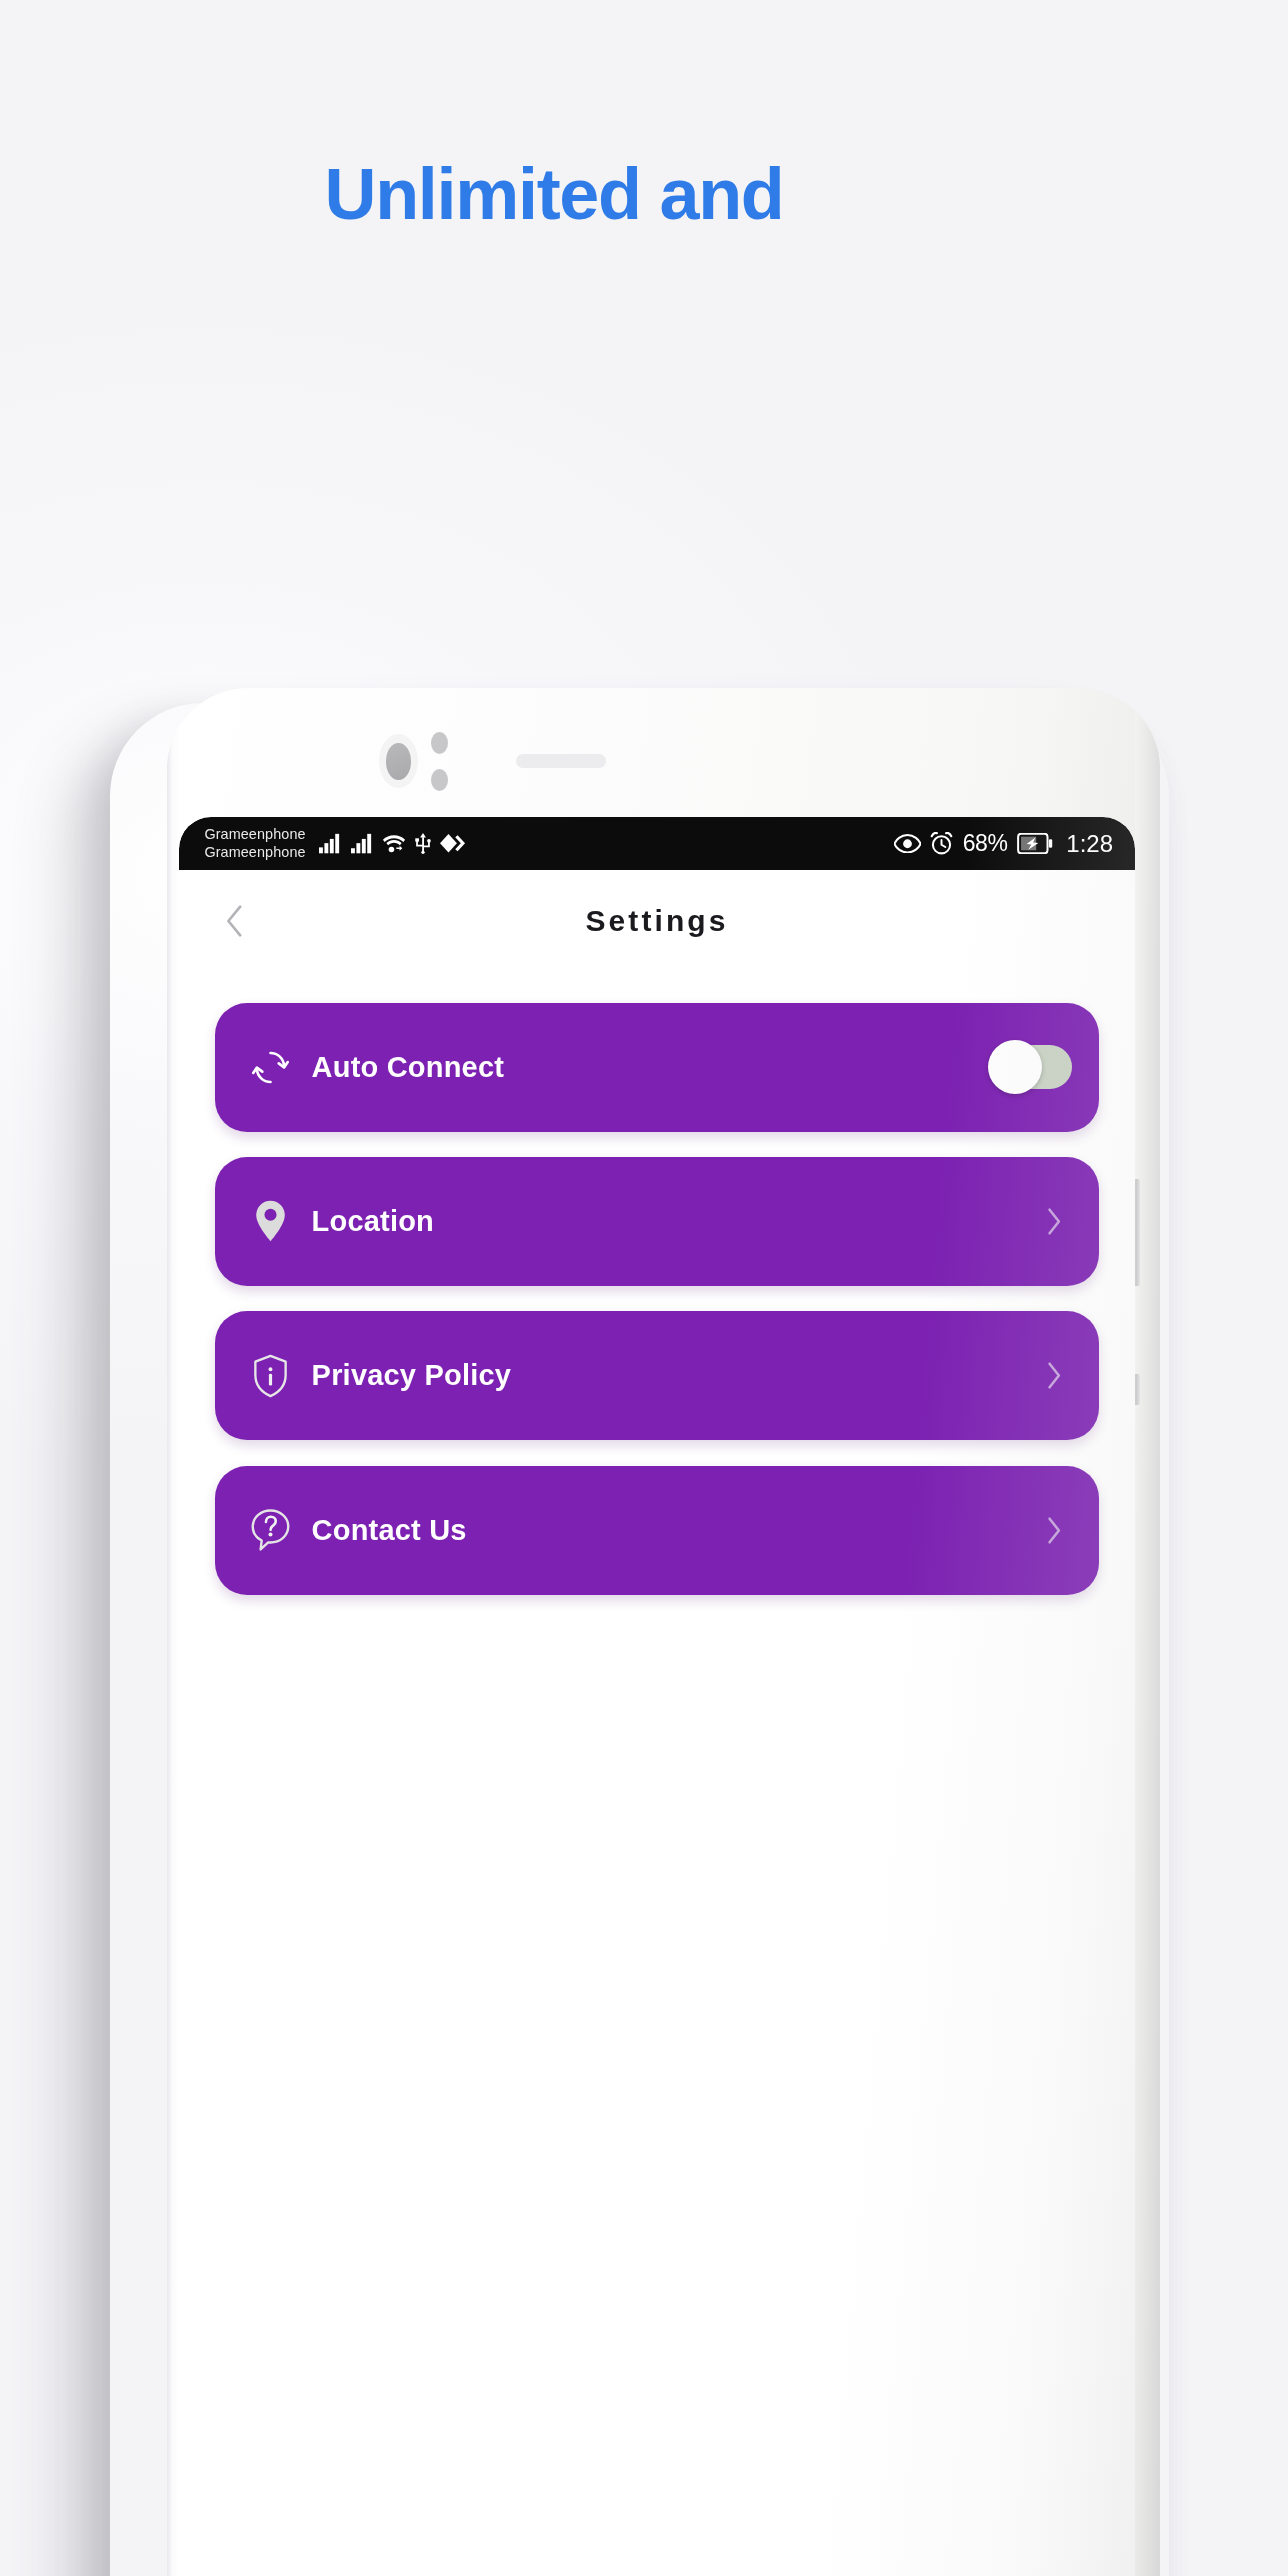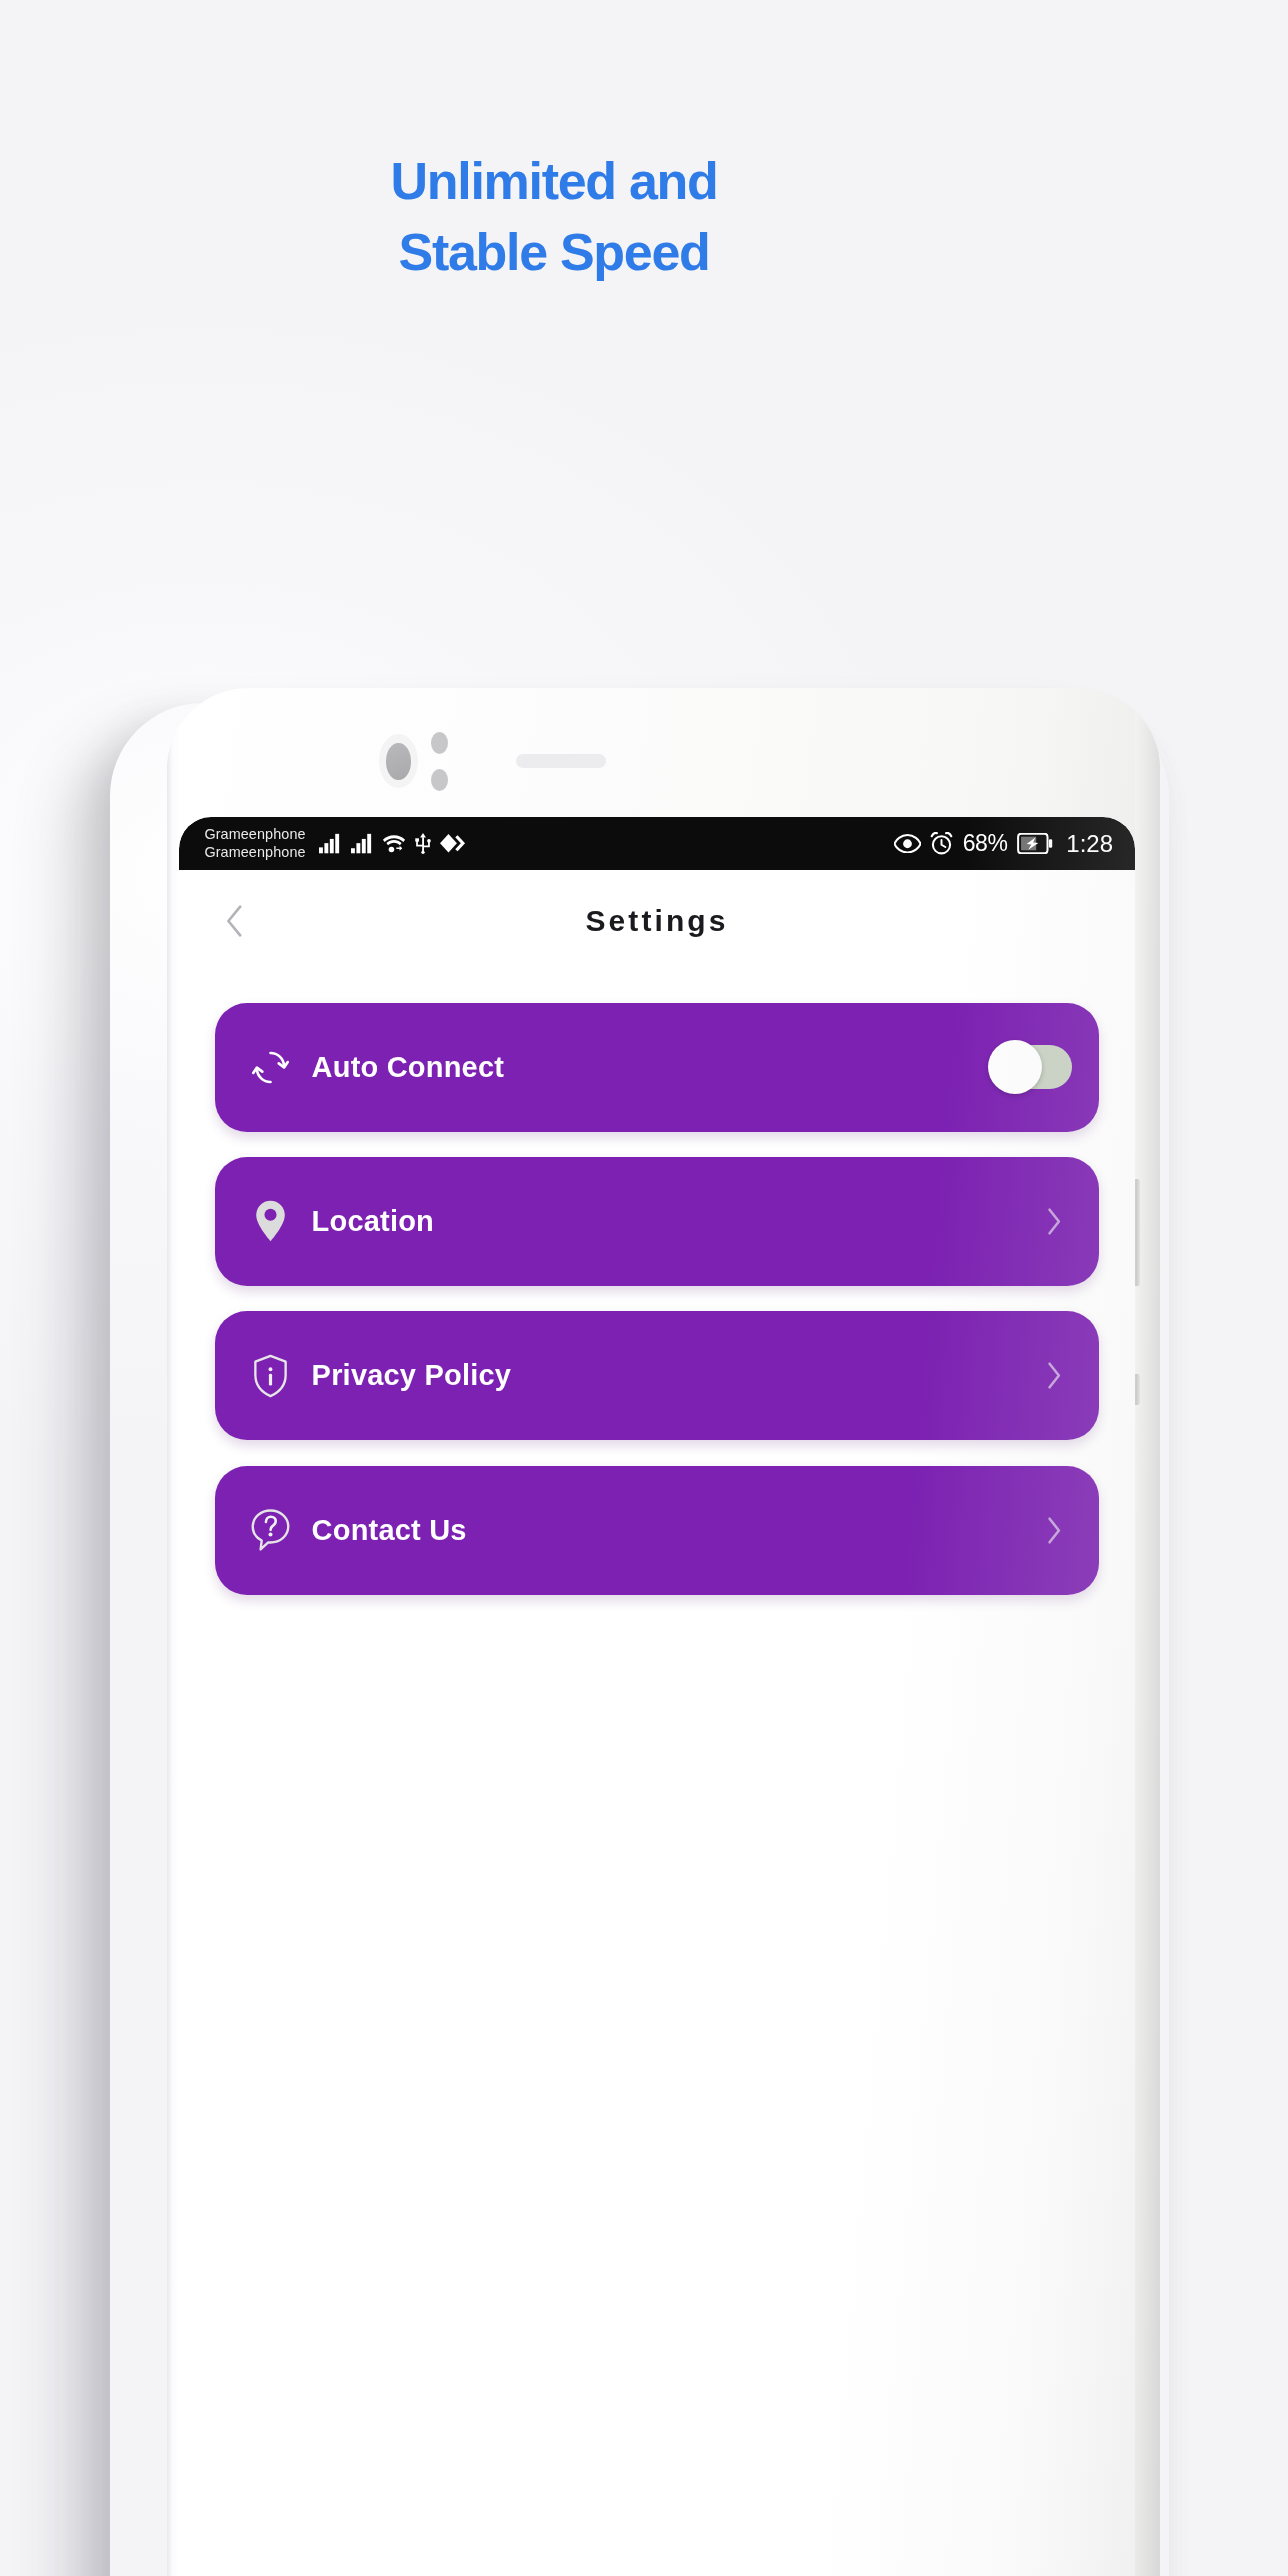--- a/index.html
+++ b/index.html
@@ -12,21 +12,21 @@
     background:
       radial-gradient(ellipse 763px 593px at 16% 34%, #ffffff 0%, #f8f7fa 45%, #f4f3f6 100%),
       linear-gradient(180deg,#f7f6f9 0%,#f5f4f7 55%,#f2f1f5 100%);
     position:relative;
   }
 
   
   .headline{
     position:absolute; top:146px; left:0; width:1108px;
     text-align:center;
-    font-size:52px;
+    font-size:72px;
     font-weight:700;
     line-height:1.36;
     letter-spacing:-1.3px;
   }
   .headline .ln{ display:block; }
 
   
   .phone-shadow{
     position:absolute;
     left:110px; top:703px;
@@ -208,21 +208,20 @@
       rgba(220,220,220,0.16) 88%,
       rgba(200,200,200,0.30) 100%);
     z-index:5;
   }
 </style>
 </head>
 <body>
 
 <div class="headline" style="color:#2f7ce8">
   <span class="ln">Unlimited and</span>
-  <span class="ln">Stable Speed</span>
 </div>
 
 <div class="phone-shadow"></div>
 
 <div class="phone">
 
   <div class="rim-left"></div>
   <div class="rim-right"></div>
   <div class="side-btn b1"></div>
   <div class="side-btn b2"></div>

